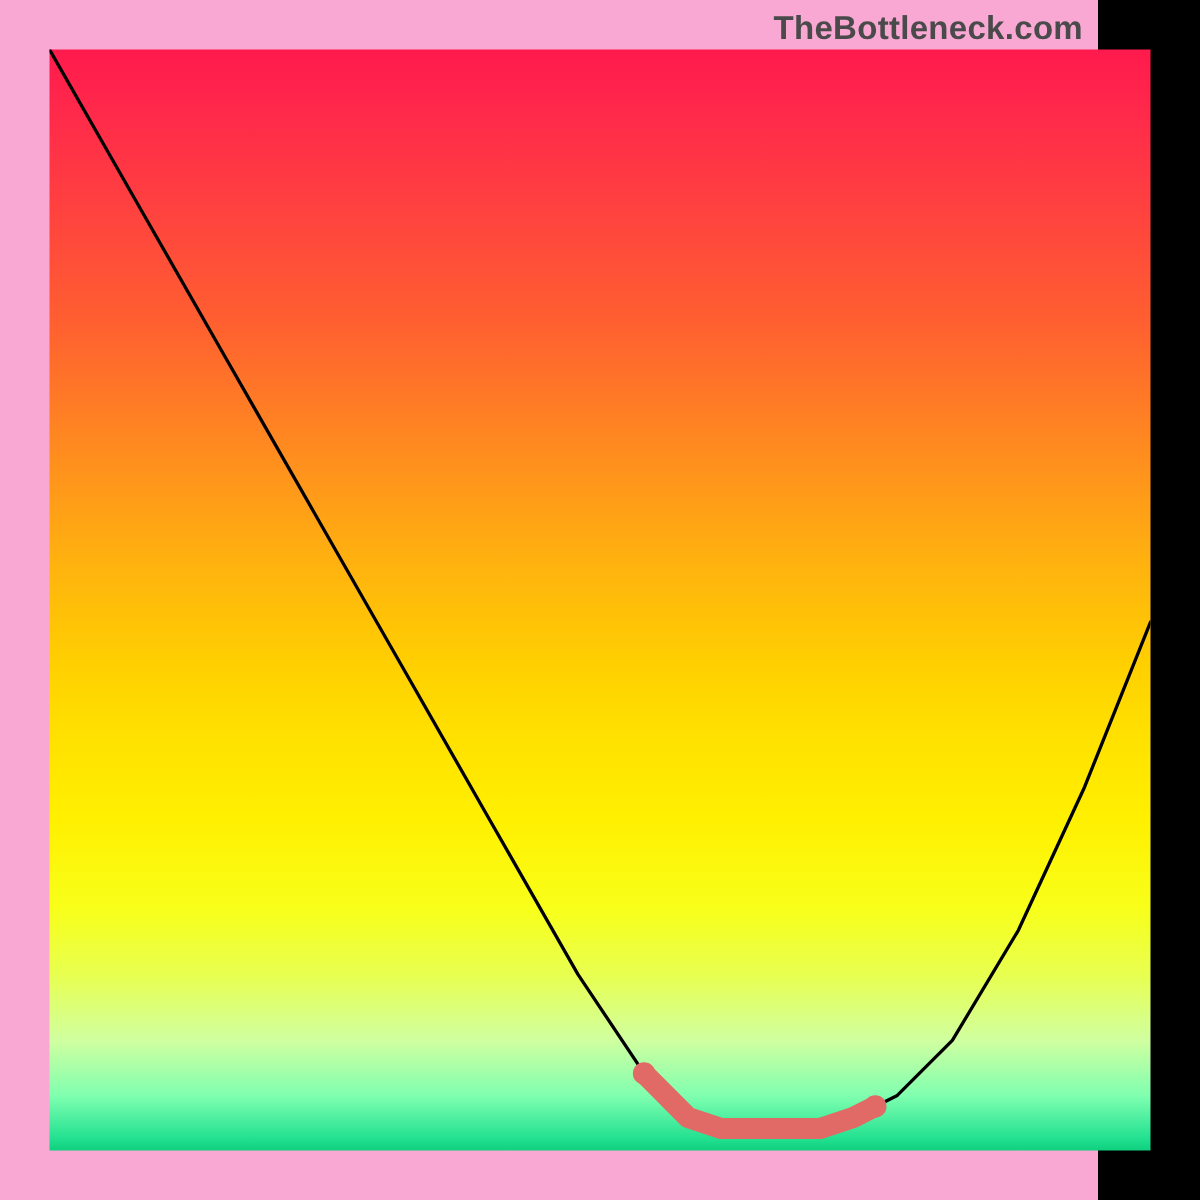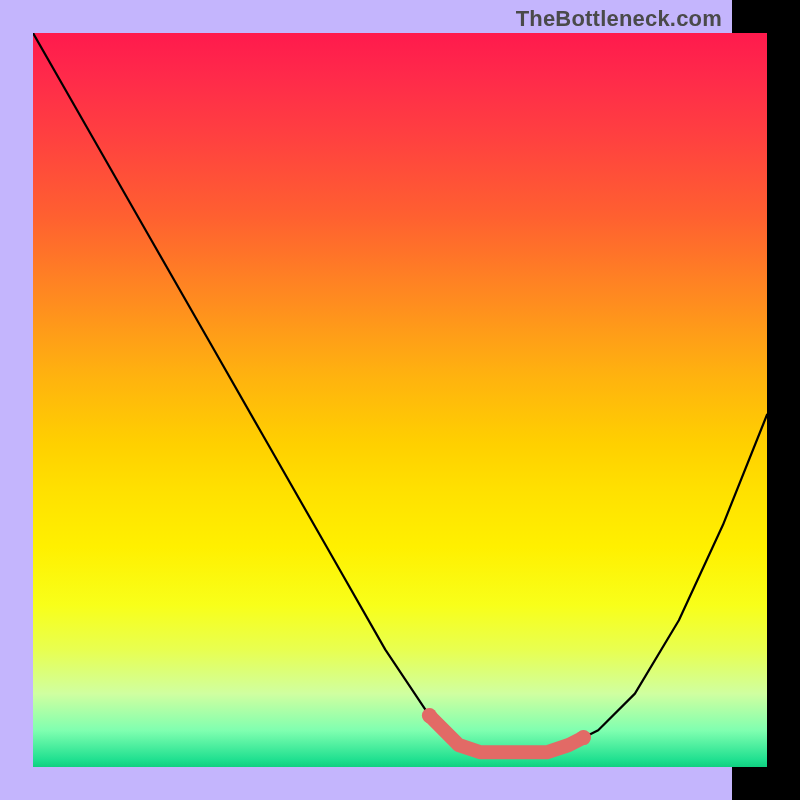--- a/index.html
+++ b/index.html
@@ -8,21 +8,21 @@
     width: 800px;
     height: 800px;
     background: #000;
     overflow: hidden;
     font-family: Arial, Helvetica, sans-serif;
   }
   .frame {
     position: relative;
     width: 732px;
     height: 800px;
-    background: #c4b5fd;
+    background: #f9a8d4;
   }
   .plot-area {
     position: absolute;
     left: 33px;
     top: 33px;
     width: 734px;
     height: 734px;
     
     background: linear-gradient(to bottom,
       #ff1a4d 0%,

